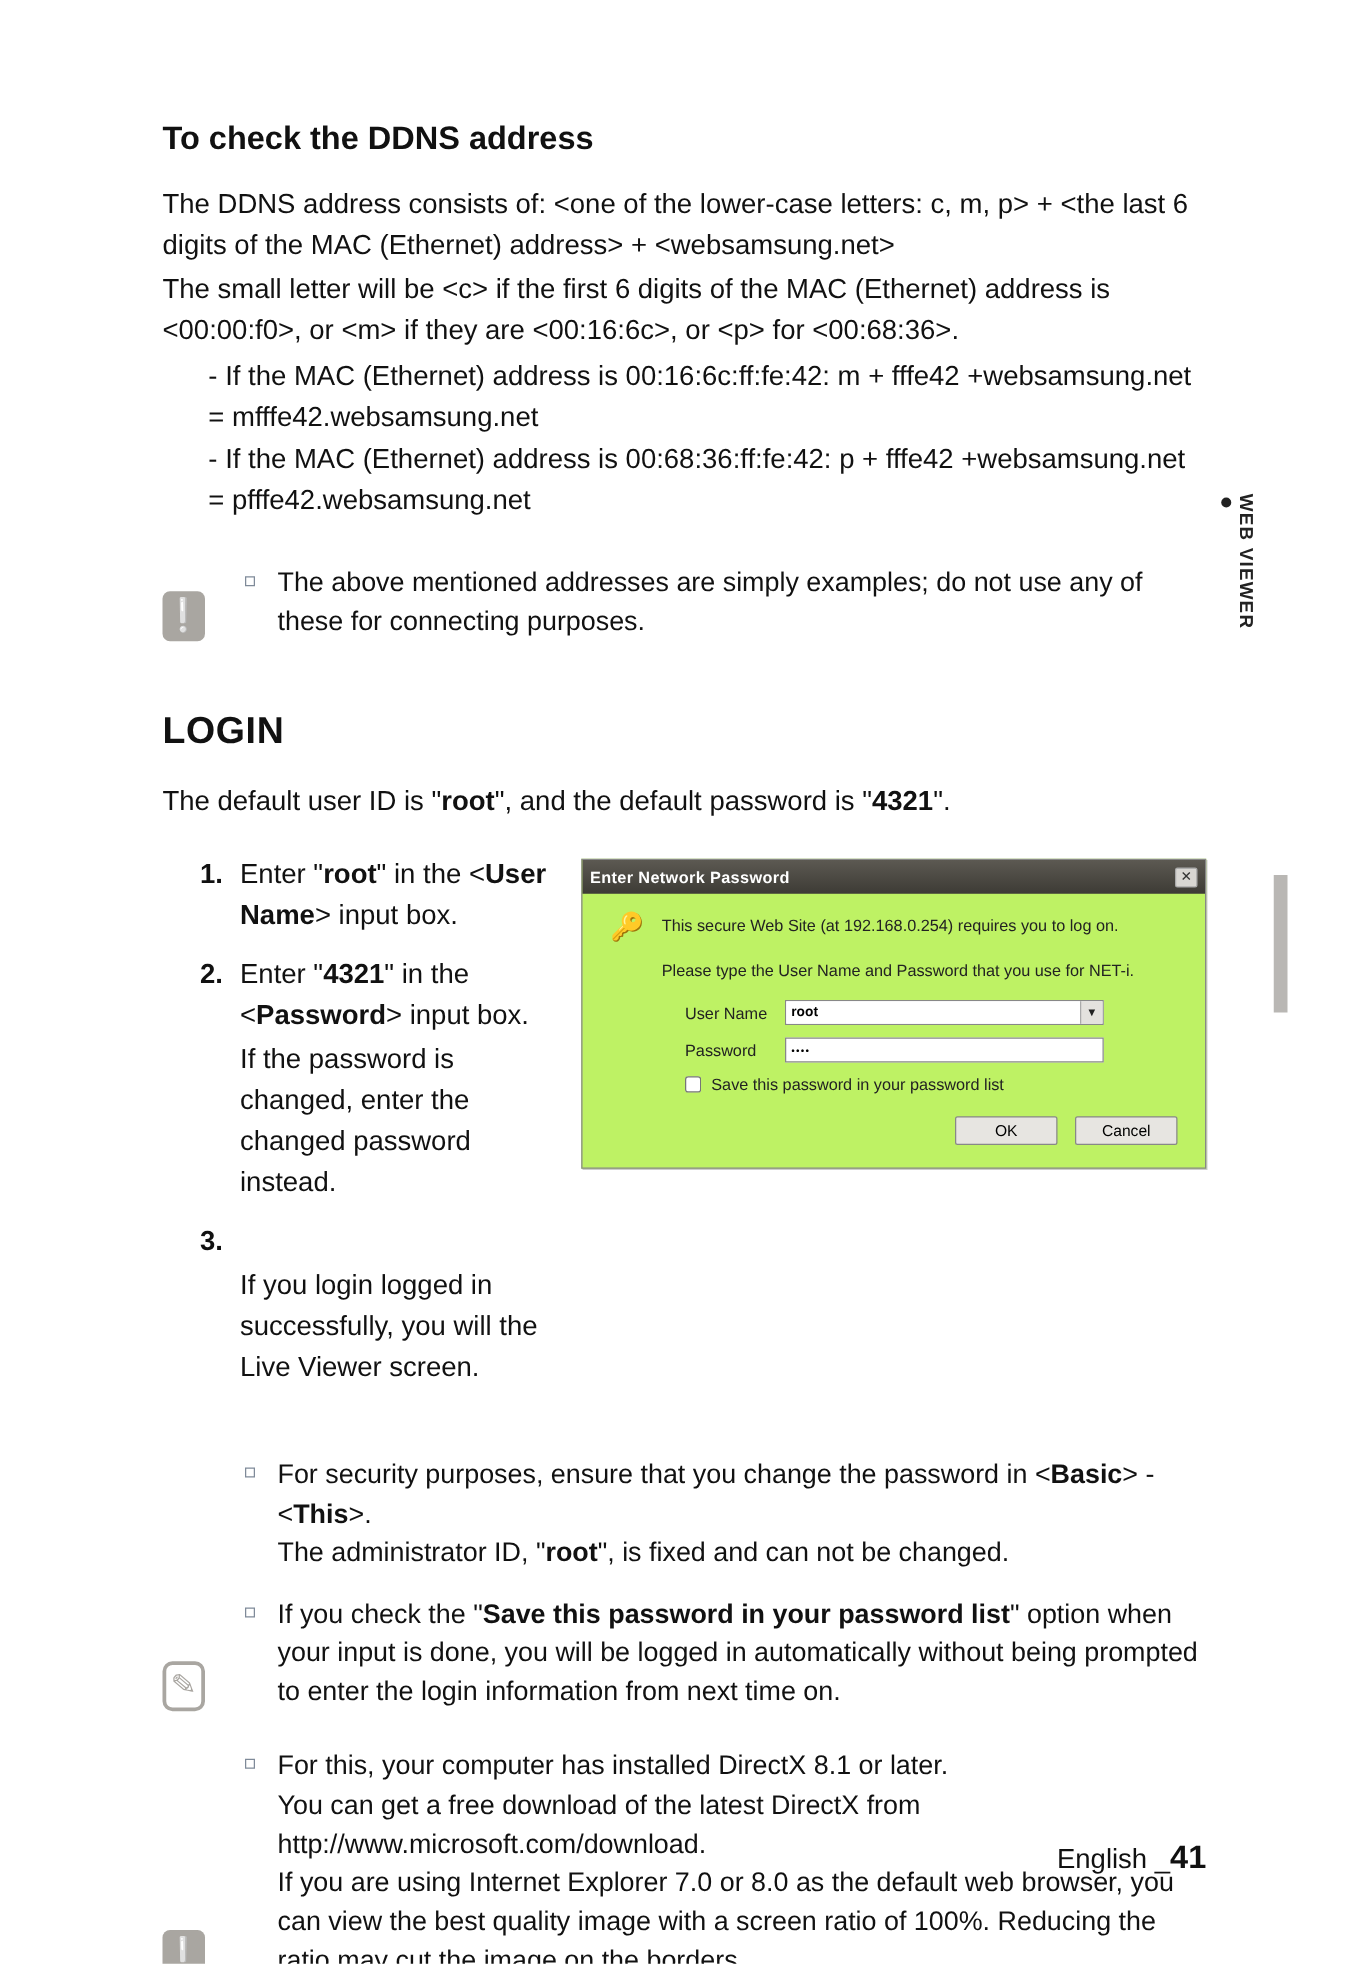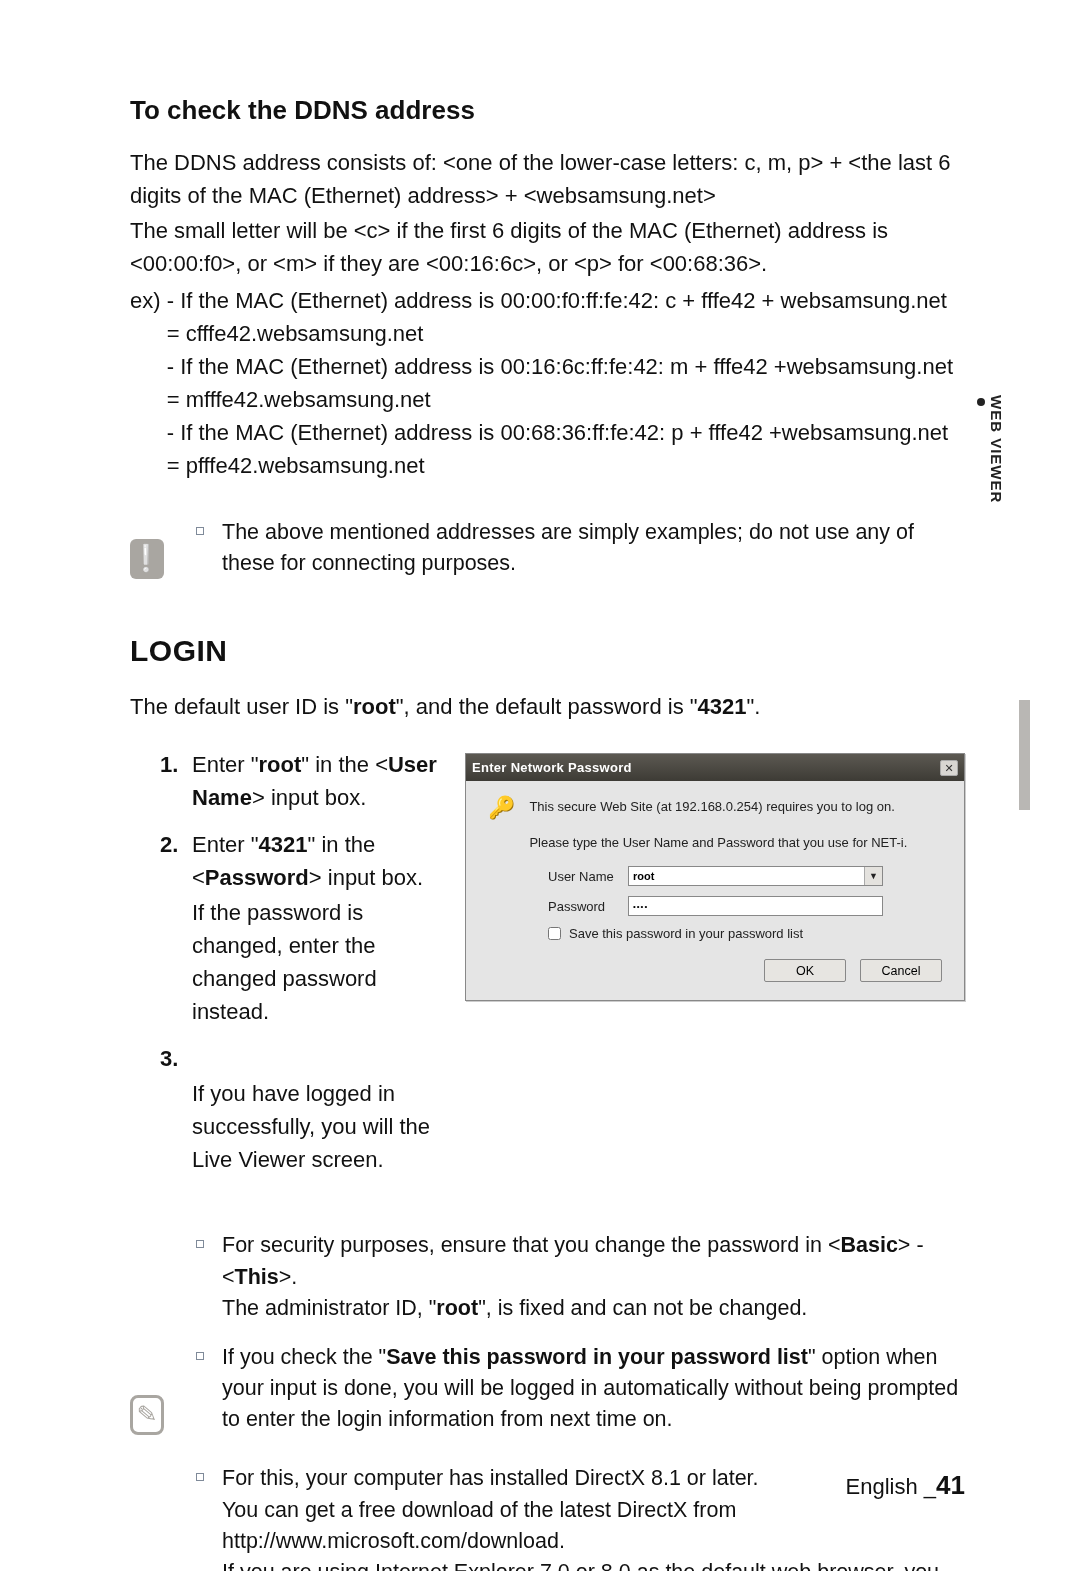--- a/index.html
+++ b/index.html
@@ -153,21 +153,21 @@
     line-height: 1.5;
     margin-bottom: 14px;
   }
   .bold { font-weight: bold; }
 
   
   .dialog {
     width: 500px;
     flex: 0 0 500px;
     border: 1.5px solid #888;
-    background: #e5e5e5;
+    background: #bef264;
     font-family: Tahoma, Arial, sans-serif;
     font-size: 13px;
     color: #222;
     margin-top: 5px;
     box-shadow: 1px 1px 0 rgba(0,0,0,0.2);
   }
   .dialog-titlebar {
     height: 27px;
     background: linear-gradient(to bottom, #5c5952, #3d3b35);
     color: #fff;
@@ -303,24 +303,20 @@
 
 <div class="page">
 
   <h3 class="sub-title">To check the DDNS address</h3>
 
   <p class="body">The DDNS address consists of: &lt;one of the lower-case letters: c, m, p&gt; + &lt;the last 6 digits of the MAC (Ethernet) address&gt; + &lt;websamsung.net&gt;</p>
   <p class="body">The small letter will be &lt;c&gt; if the first 6 digits of the MAC (Ethernet) address is &lt;00:00:f0&gt;, or &lt;m&gt; if they are &lt;00:16:6c&gt;, or &lt;p&gt; for &lt;00:68:36&gt;.</p>
 
   <div class="ex-block">
     <div class="ex-line">
-      <span class="ex-prefix">ex) </span>
-      <span class="ex-text">- If the MAC (Ethernet) address is 00:00:f0:ff:fe:42: c + fffe42 + websamsung.net = cfffe42.websamsung.net</span>
-    </div>
-    <div class="ex-line">
       <span class="ex-prefix">      </span>
       <span class="ex-text">- If the MAC (Ethernet) address is 00:16:6c:ff:fe:42: m + fffe42 +websamsung.net = mfffe42.websamsung.net</span>
     </div>
     <div class="ex-line">
       <span class="ex-prefix">      </span>
       <span class="ex-text">- If the MAC (Ethernet) address is 00:68:36:ff:fe:42: p + fffe42 +websamsung.net = pfffe42.websamsung.net</span>
     </div>
   </div>
 
   <div class="callout">
@@ -350,21 +346,21 @@
       <div class="step">
         <span class="step-num">2.</span>
         <span class="step-body">
           <span>Enter "</span><span class="bold">4321</span><span>" in the &lt;</span><span class="bold">Password</span><span>&gt; input box.</span>
         </span>
       </div>
       <div class="step-sub">If the password is changed, enter the changed password instead.</div>
       <div class="step">
         <span class="step-num">3.</span>
       </div>
-      <div class="step-sub">If you have logged in successfully, you will the Live Viewer screen.</div>
+      <div class="step-sub">If you login logged in successfully, you will the Live Viewer screen.</div>
     </div>
 
     <div class="dialog">
       <div class="dialog-titlebar">
         <span class="dialog-titlebar-text">Enter Network Password</span>
         <span class="dialog-close">✕</span>
       </div>
       <div class="dialog-body">
         <div class="dialog-top">
           <div class="dialog-key-icon">🔑</div>

